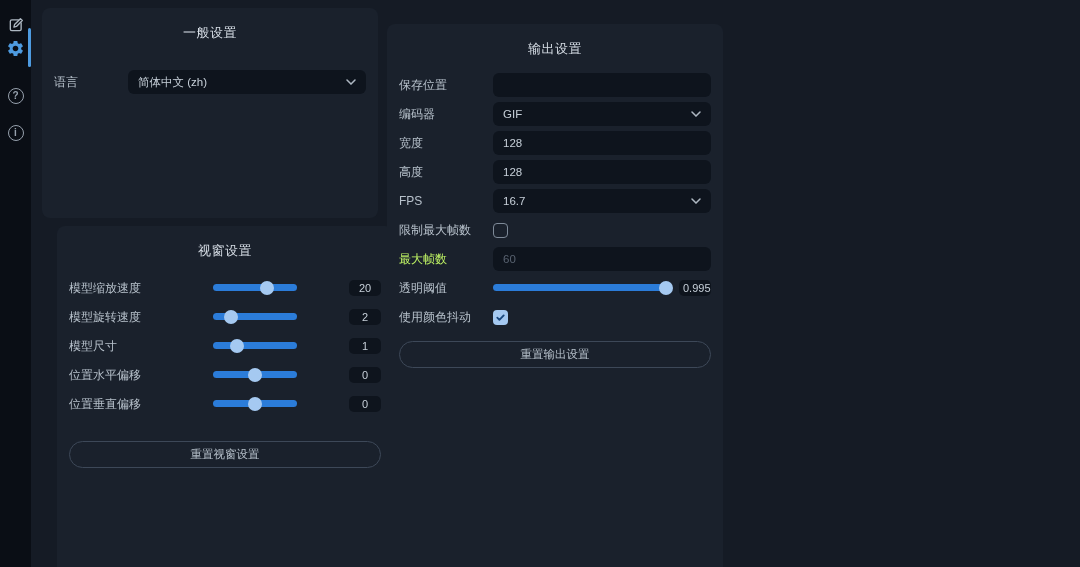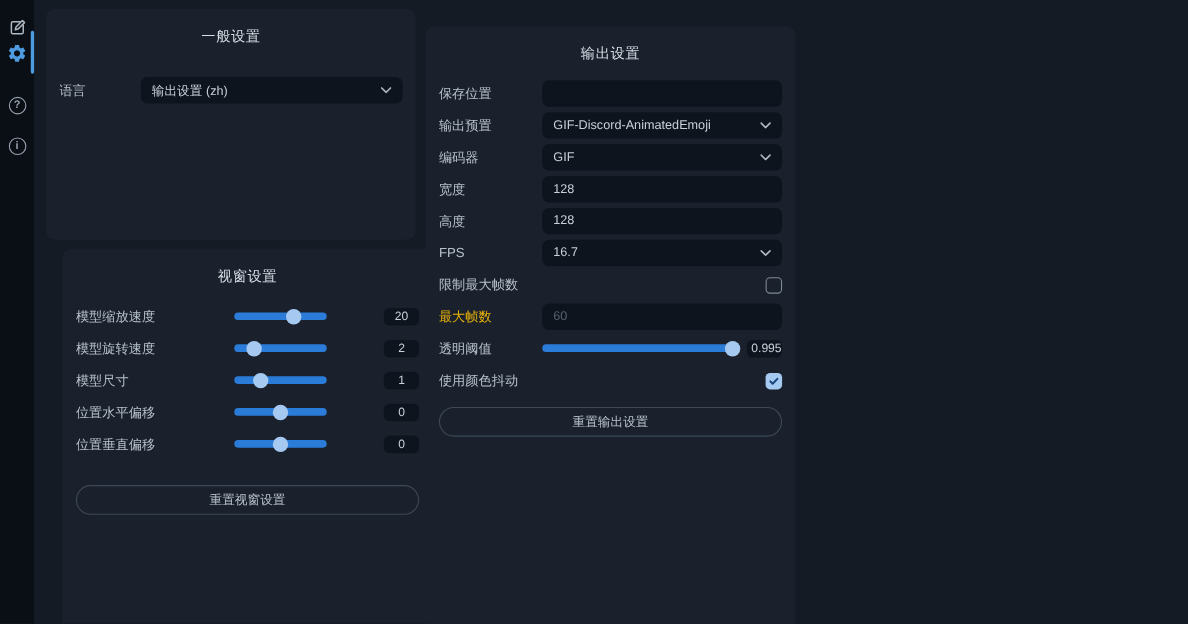--- a/index.html
+++ b/index.html
@@ -44,21 +44,21 @@
                     border-bottom-left-radius:0; border-bottom-right-radius:0; }
   .panel-output   { left:387px; top:24px;   width:336px; height:559px;
                     border-bottom-left-radius:0; border-bottom-right-radius:0; }
   .panel-title {
     margin:0; padding:8px 0 10px; text-align:center;
     font-size:13px; font-weight:500; color:#d6dde5; letter-spacing:0.5px;
   }
 
   .row { display:flex; align-items:center; height:24px; margin-top:5px; }
   .label { font-size:12px; color:#b7c1cb; flex-shrink:0; }
-  .label.dim { color:#eab308; }
+  .label.dim { color:#bef264; }
 
   
   .field, .select {
     flex:1; min-width:0; height:24px; background:#0e141d; border:none;
     border-radius:6px; color:#c7d0d9; font-size:11.5px;
     font-family:"Liberation Sans", sans-serif; box-sizing:border-box;
   }
   .field { padding:0 10px; }
   .field.disabled, .field:disabled { color:#586270; }
   .select {
@@ -70,21 +70,21 @@
   
   .panel-general .row { margin-top:18px; }
   .panel-general .label { width:74px; }
 
   
   .panel-viewport .row { margin-top:7px; height:22px;gap:44px; }
   .panel-viewport .label { width:100px; }
 
   
   .panel-output .label { width:94px; }
-  .row.space { justify-content:space-between; }
+  .row.space { }
 
   
   .slider { position:relative; flex:1; height:22px; cursor:pointer; }
   .track {
     position:absolute; left:0; right:0; top:7px; height:7px;
     background:#2b7cd9; border-radius:4px;
   }
   .thumb {
     position:absolute; top:4px; left:50%; width:14px; height:14px;
     border-radius:50%; background:#a5c9f1; cursor:grab;
@@ -140,21 +140,21 @@
       <span class="circle-glyph">i</span>
     </div>
     <span class="active-bar"></span>
   </aside>
 
   <section class="panel panel-general">
     <h2 class="panel-title">一般设置</h2>
     <div class="row">
       <span class="label">语言</span>
       <div class="select">
-        <span class="select-value">输出设置 (zh)</span>
+        <span class="select-value">简体中文 (zh)</span>
         <svg width="10" height="6" viewBox="0 0 10 6" fill="none" stroke="#aeb8c2" stroke-width="1.5" stroke-linecap="round">
             <path d="M1 1l4 4 4-4"></path>
           </svg>
       </div>
     </div>
   </section>
 
   <section class="panel panel-viewport">
     <h2 class="panel-title">视窗设置</h2>
 
@@ -207,29 +207,20 @@
   </section>
 
   <section class="panel panel-output">
     <h2 class="panel-title">输出设置</h2>
 
     <div class="row">
       <span class="label">保存位置</span>
       <input class="field" value="" style="">
     </div>
 
-    <div class="row">
-      <span class="label">输出预置</span>
-      <div class="select">
-        <span class="select-value">GIF-Discord-AnimatedEmoji</span>
-        <svg width="10" height="6" viewBox="0 0 10 6" fill="none" stroke="#aeb8c2" stroke-width="1.5" stroke-linecap="round">
-            <path d="M1 1l4 4 4-4"></path>
-          </svg>
-      </div>
-    </div>
 
     <div class="row">
       <span class="label">编码器</span>
       <div class="select">
         <span class="select-value">GIF</span>
         <svg width="10" height="6" viewBox="0 0 10 6" fill="none" stroke="#aeb8c2" stroke-width="1.5" stroke-linecap="round">
             <path d="M1 1l4 4 4-4"></path>
           </svg>
       </div>
     </div>

